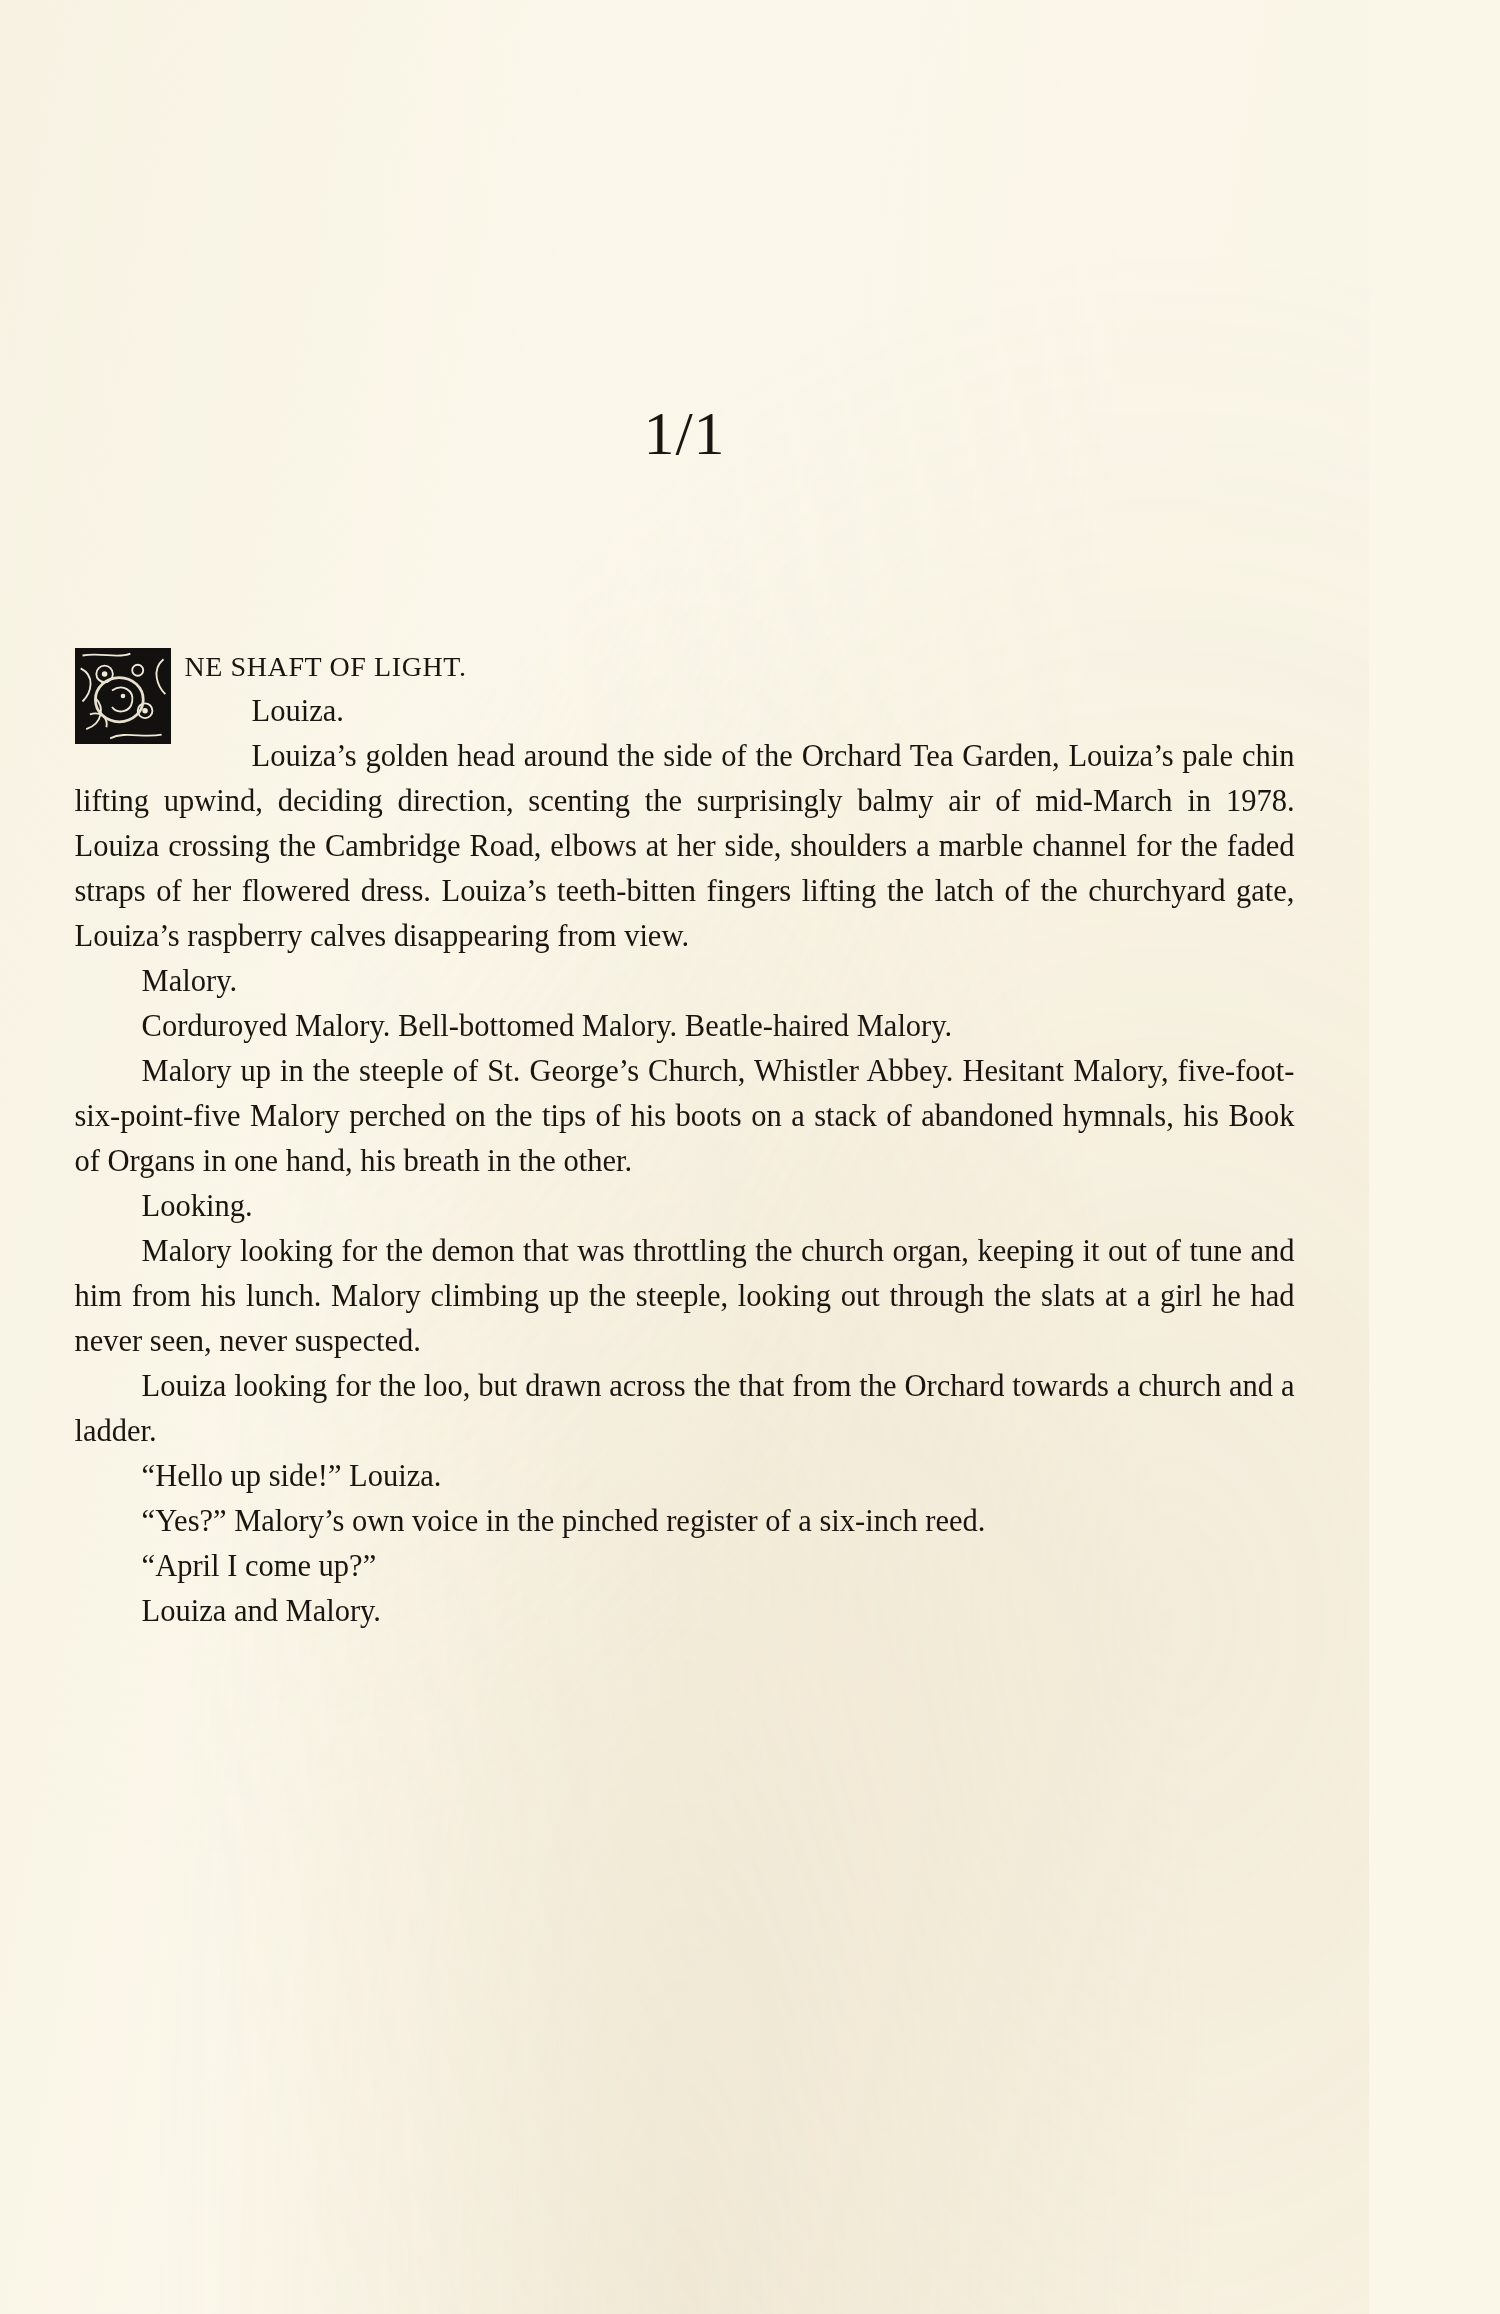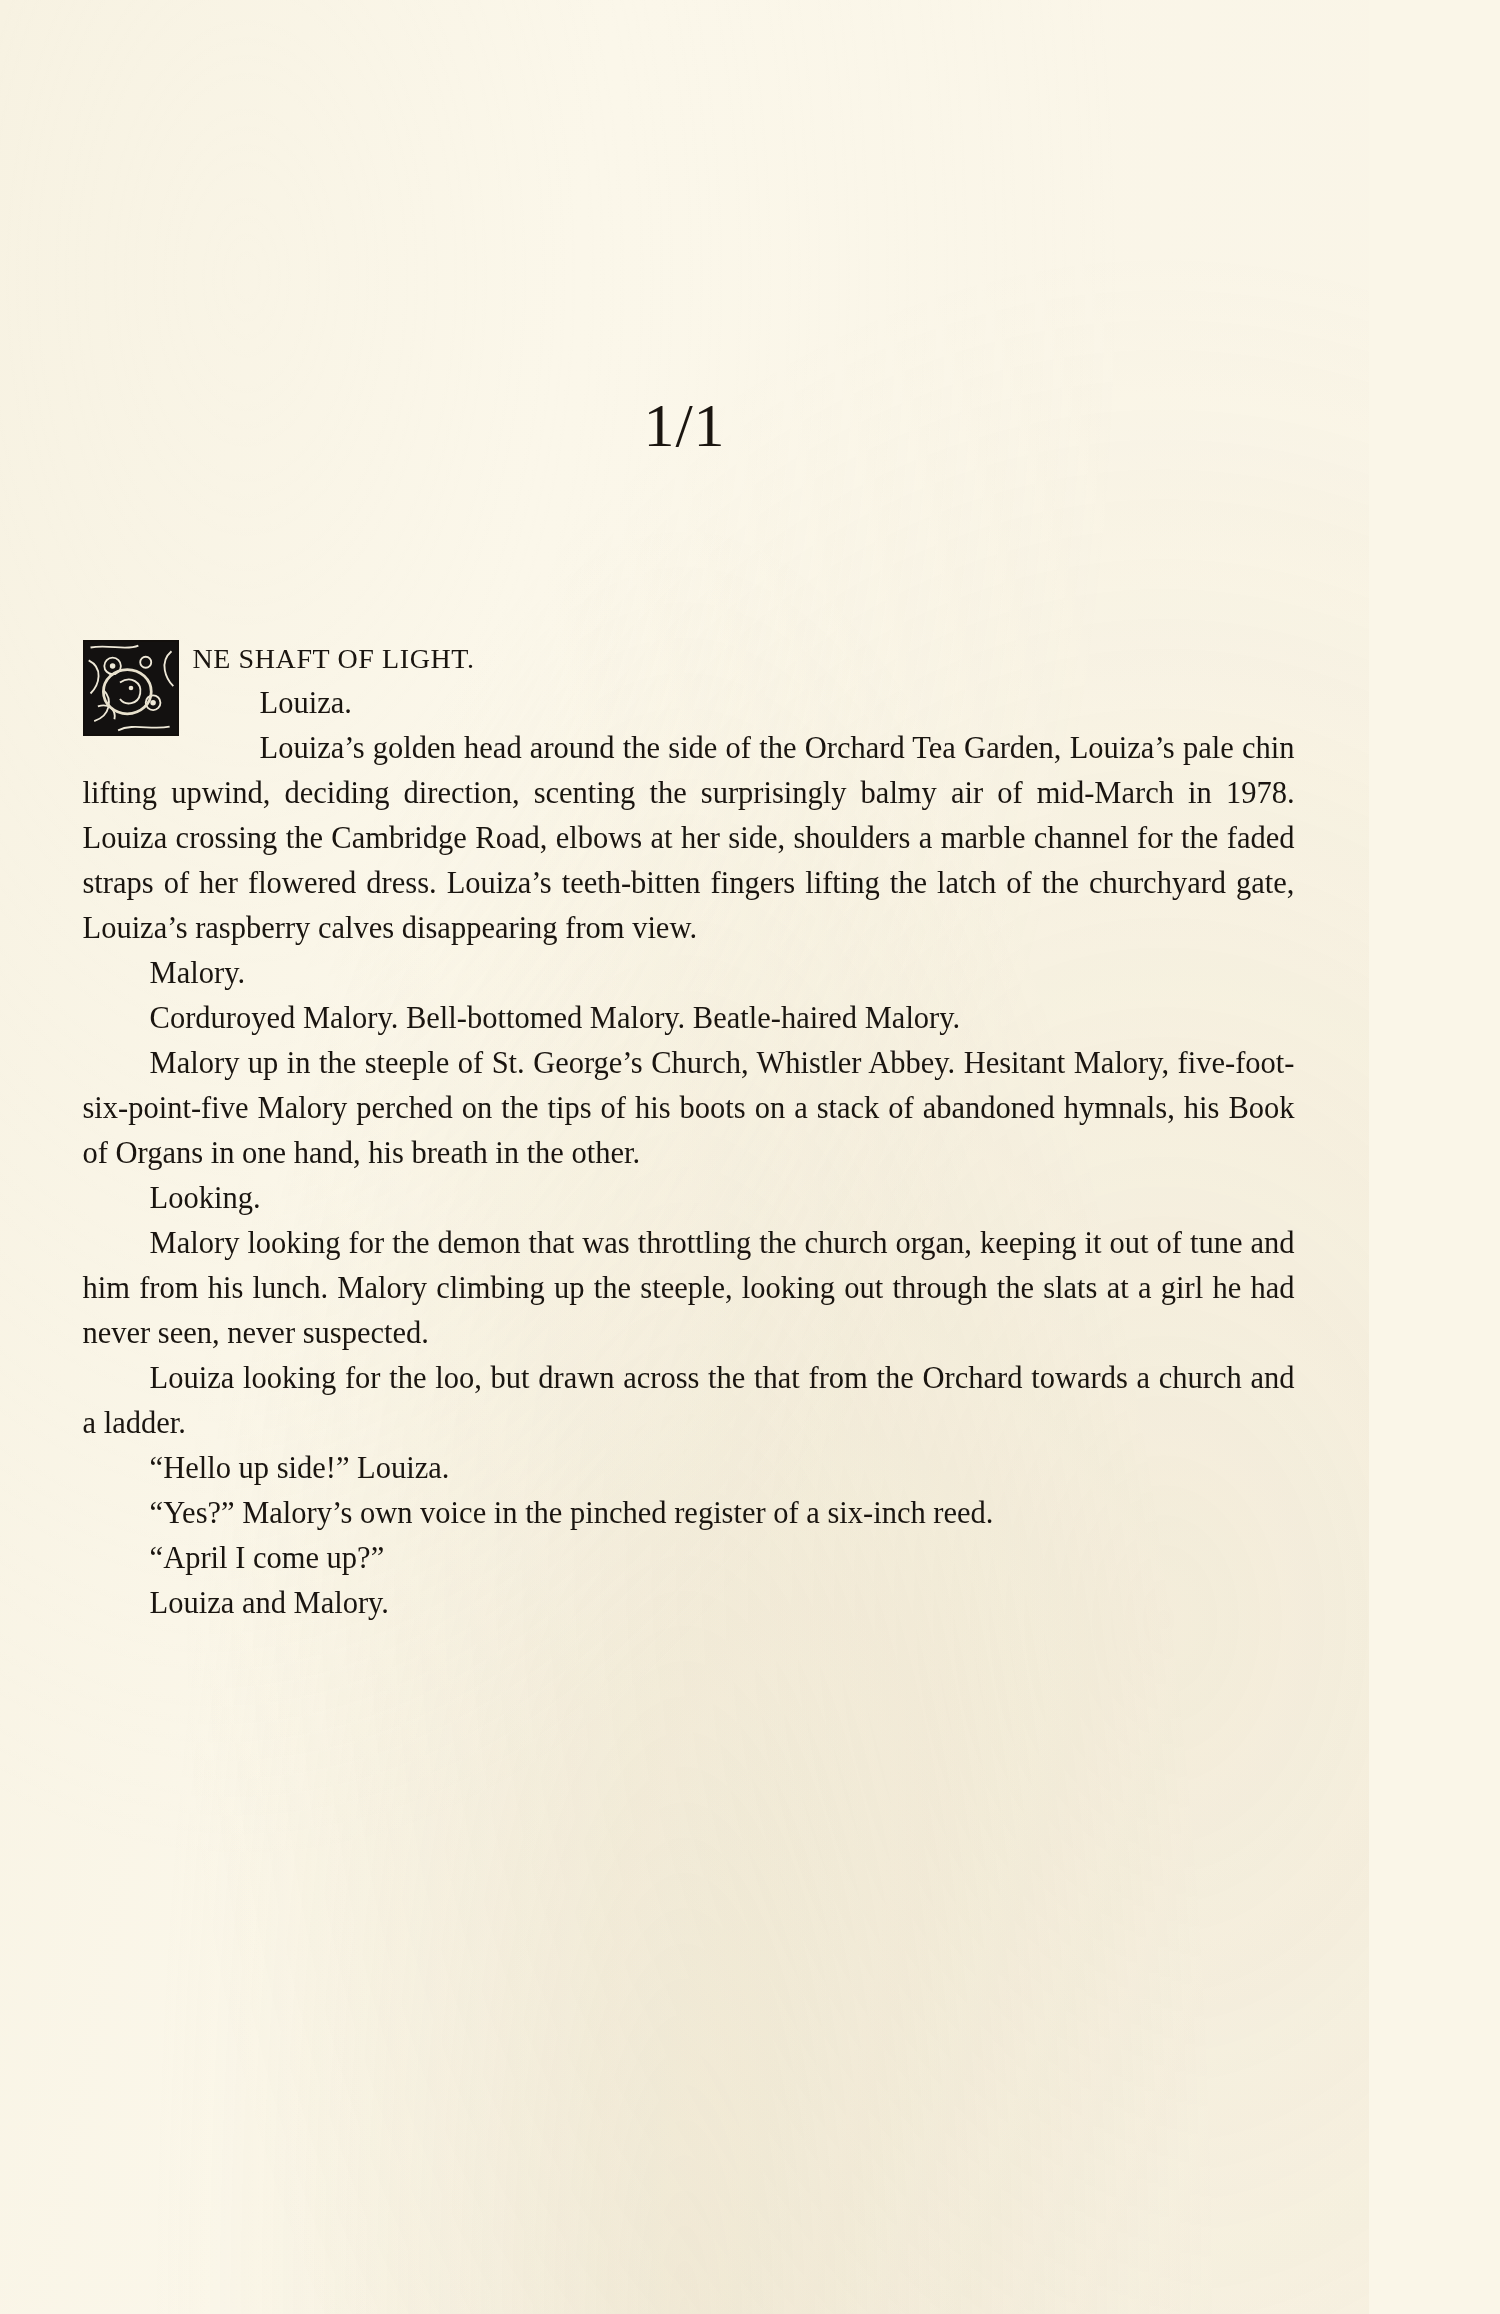--- a/index.html
+++ b/index.html
@@ -13,21 +13,21 @@
     font-family: "Liberation Serif", serif;
     color: #1a1510;
     overflow: hidden;
   }
   .page {
     position: relative;
     width: 1369px;
     height: 2314px;
     background: linear-gradient(100deg, #f7f2e2 0%, #fbf7ea 35%, #f9f4e6 100%);
     box-sizing: border-box;
-    padding: 4px;
+    padding: 12px;
   }
   
   .page::after {
     content: "";
     position: absolute;
     inset: 0;
     pointer-events: none;
     background:
       radial-gradient(ellipse at 18% 12%, rgba(255,255,255,0.35) 0%, rgba(255,255,255,0) 55%),
       radial-gradient(ellipse at 85% 70%, rgba(210,195,155,0.18) 0%, rgba(210,195,155,0) 60%),
@@ -50,21 +50,20 @@
     line-height: 1;
     margin: 0 0 180px 0;
     font-family: "Liberation Serif", serif;
   }
   .body-text {
     font-size: 30.5px;
     line-height: 1.475;
     text-align: justify;
     text-justify: inter-word;
     hyphens: manual;
-    margin-left: 8px;
   }
   p {
     margin: 0;
     text-indent: 2.2em;
   }
   p.noindent {
     text-indent: 0;
   }
   
   .opening {

